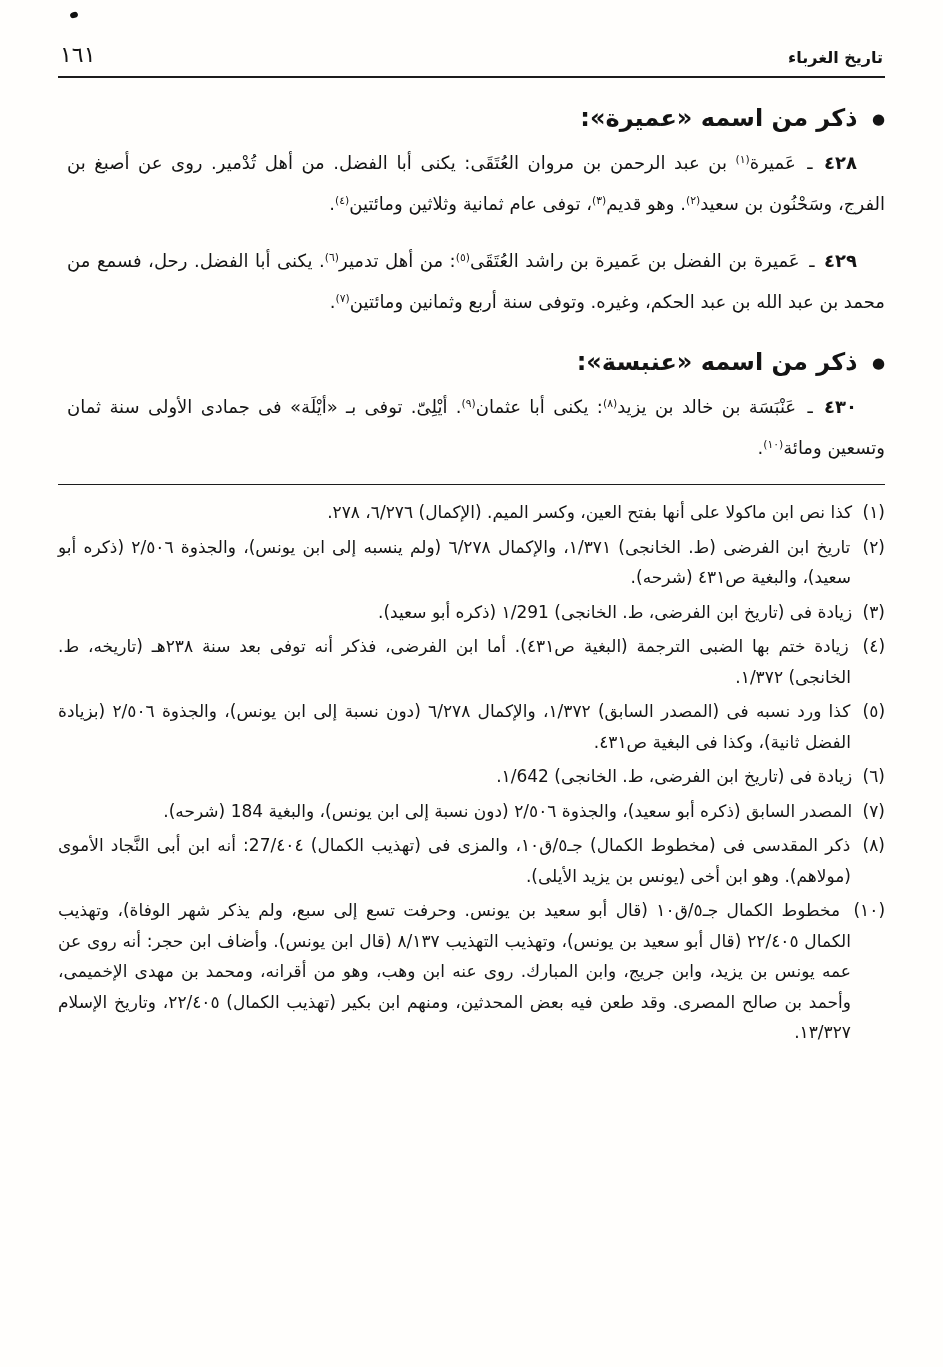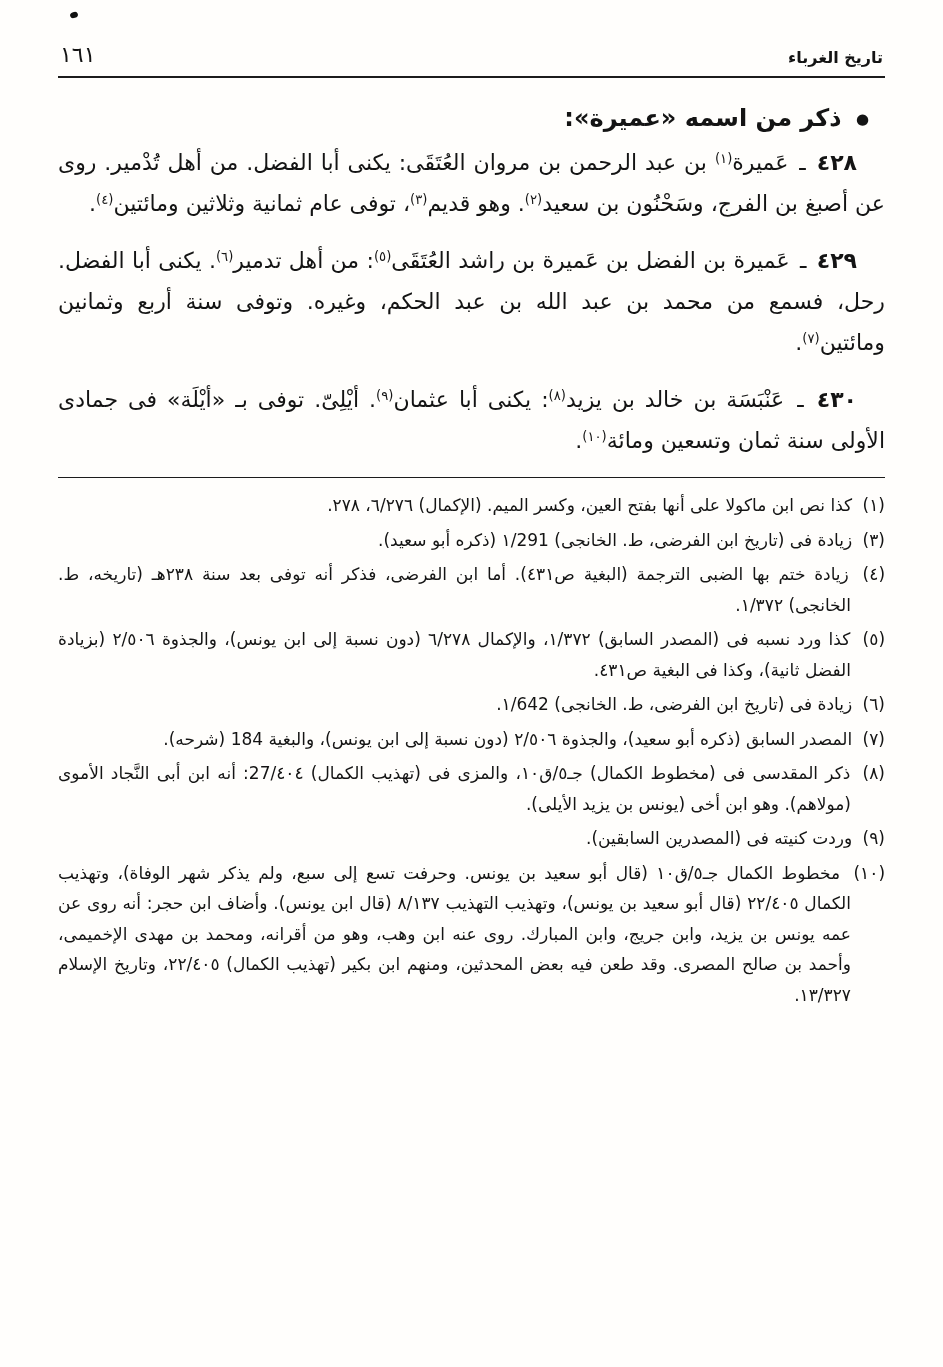--- a/index.html
+++ b/index.html
@@ -36,34 +36,34 @@
   .book-title { font-size: 16px; font-weight: bold; }
   .page-number { font-size: 22px; letter-spacing: 1px; }
   .header-rule {
     border: 0;
     border-top: 2px solid #1c1c1c;
     margin: 9px 0 0 0;
   }
   .section-heading {
     font-size: 24px;
     font-weight: bold;
-    margin: 26px 16px 10px 0;
+    margin: 26px 0 10px 0;
     letter-spacing: 0.5px;
   }
   .section-heading .bullet {
     font-size: 15px;
     vertical-align: middle;
     margin-left: 6px;
   }
   .entry {
-    font-size: 22px;
+    font-size: 18px;
     line-height: 41px;
     text-align: justify;
     text-indent: 28px;
-    margin: 6px 0 16px 0;
+    margin: 6px 0 16px 9px;
   }
   .entry-number { font-weight: bold; }
   .entry-dash { padding: 0 3px; }
   sup {
     font-size: 0.60em;
     line-height: 0;
     position: relative;
     top: -0.55em;
     vertical-align: baseline;
   }
@@ -108,33 +108,41 @@
       <span class="entry-dash">ـ</span>
       <span class="entry-text">عَميرة<sup>(١)</sup> بن عبد الرحمن بن مروان العُتَقَى: يكنى أبا الفضل. من أهل تُدْمير. روى عن أصبغ بن الفرج، وسَحْنُون بن سعيد<sup>(٢)</sup>. وهو قديم<sup>(٣)</sup>، توفى عام ثمانية وثلاثين ومائتين<sup>(٤)</sup>.</span>
     </p>
 
     <p class="entry">
       <b class="entry-number">٤٢٩</b>
       <span class="entry-dash">ـ</span>
       <span class="entry-text">عَميرة بن الفضل بن عَميرة بن راشد العُتَقَى<sup>(٥)</sup>: من أهل تدمير<sup>(٦)</sup>. يكنى أبا الفضل. رحل، فسمع من محمد بن عبد الله بن عبد الحكم، وغيره. وتوفى سنة أربع وثمانين ومائتين<sup>(٧)</sup>.</span>
     </p>
 
+    <h2 class="section-heading">
+      <span class="bullet">●</span>
+      <span>ذكر من اسمه «عنبسة»:</span>
+    </h2>
 
     <p class="entry">
       <b class="entry-number">٤٣٠</b>
       <span class="entry-dash">ـ</span>
       <span class="entry-text">عَنْبَسَة بن خالد بن يزيد<sup>(٨)</sup>: يكنى أبا عثمان<sup>(٩)</sup>. أيْلِىّ. توفى بـ «أيْلَة» فى جمادى الأولى سنة ثمان وتسعين ومائة<sup>(١٠)</sup>.</span>
     </p>
 
     <hr class="footnote-rule">
 
     <section class="footnotes">
       <p class="footnote">
         <span class="fn-marker">(١)</span>
         <span class="fn-text">كذا نص ابن ماكولا على أنها بفتح العين، وكسر الميم. (الإكمال) ٦/٢٧٦، ٢٧٨.</span>
+      </p>
+      <p class="footnote">
+        <span class="fn-marker">(٢)</span>
+        <span class="fn-text">تاريخ ابن الفرضى (ط. الخانجى) ١/٣٧١، والإكمال ٦/٢٧٨ (ولم ينسبه إلى ابن يونس)، والجذوة ٢/٥٠٦ (ذكره أبو سعيد)، والبغية ص٤٣١ (شرحه).</span>
       </p>
       <p class="footnote">
         <span class="fn-marker">(٣)</span>
         <span class="fn-text">زيادة فى (تاريخ ابن الفرضى، ط. الخانجى) ١/291 (ذكره أبو سعيد).</span>
       </p>
       <p class="footnote">
         <span class="fn-marker">(٤)</span>
         <span class="fn-text">زيادة ختم بها الضبى الترجمة (البغية ص٤٣١). أما ابن الفرضى، فذكر أنه توفى بعد سنة ٢٣٨هـ (تاريخه، ط. الخانجى) ١/٣٧٢.</span>
       </p>
       <p class="footnote">
@@ -147,23 +155,19 @@
       </p>
       <p class="footnote">
         <span class="fn-marker">(٧)</span>
         <span class="fn-text">المصدر السابق (ذكره أبو سعيد)، والجذوة ٢/٥٠٦ (دون نسبة إلى ابن يونس)، والبغية 184 (شرحه).</span>
       </p>
       <p class="footnote">
         <span class="fn-marker">(٨)</span>
         <span class="fn-text">ذكر المقدسى فى (مخطوط الكمال) جـ٥/ق١٠، والمزى فى (تهذيب الكمال) 27/٤٠٤: أنه ابن أبى النَّجاد الأموى (مولاهم). وهو ابن أخى (يونس بن يزيد الأيلى).</span>
       </p>
       <p class="footnote">
-        <span class="fn-marker">(٩)</span>
-        <span class="fn-text">وردت كنيته فى (المصدرين السابقين).</span>
-      </p>
-      <p class="footnote">
         <span class="fn-marker">(١٠)</span>
         <span class="fn-text">مخطوط الكمال جـ٥/ق١٠ (قال أبو سعيد بن يونس. وحرفت تسع إلى سبع، ولم يذكر شهر الوفاة)، وتهذيب الكمال ٢٢/٤٠٥ (قال أبو سعيد بن يونس)، وتهذيب التهذيب ٨/١٣٧ (قال ابن يونس). وأضاف ابن حجر: أنه روى عن عمه يونس بن يزيد، وابن جريج، وابن المبارك. روى عنه ابن وهب، وهو من أقرانه، ومحمد بن مهدى الإخميمى، وأحمد بن صالح المصرى. وقد طعن فيه بعض المحدثين، ومنهم ابن بكير (تهذيب الكمال) ٢٢/٤٠٥، وتاريخ الإسلام ١٣/٣٢٧.</span>
       </p>
     </section>
 
   </main>
 </div>
 
 </body></html>

